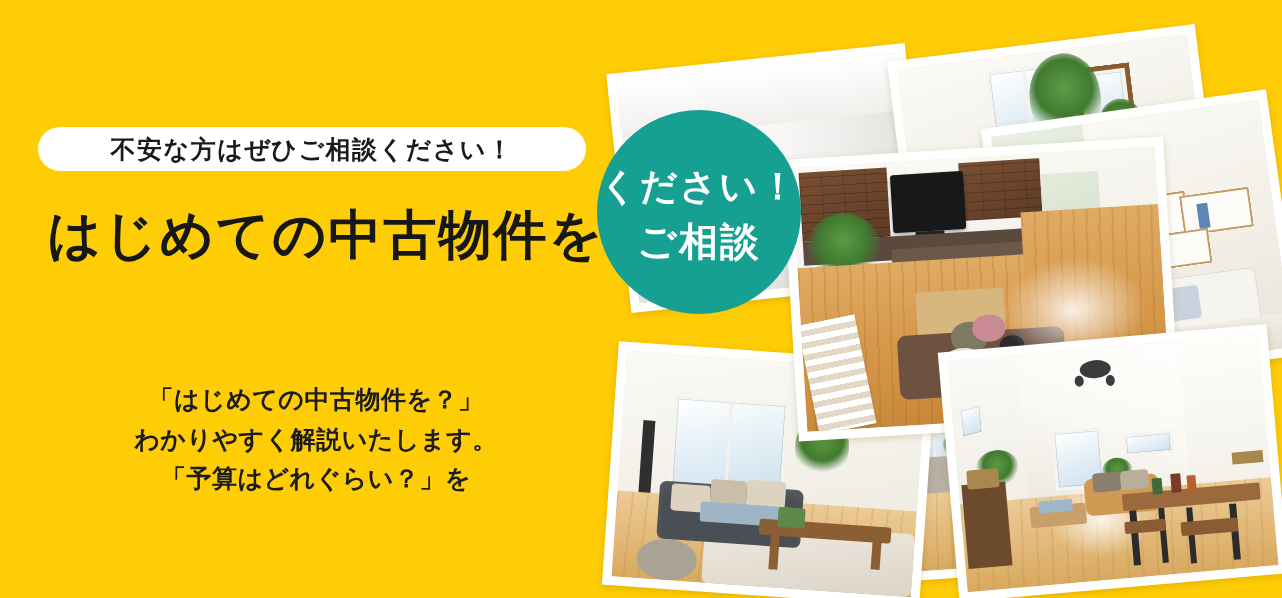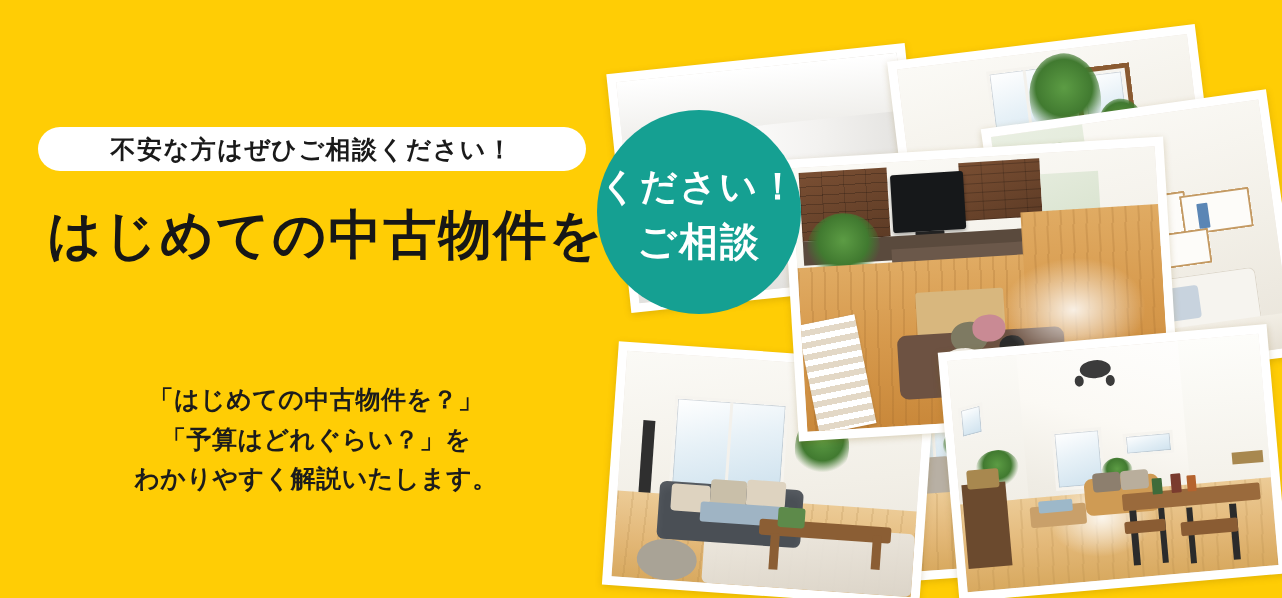--- a/index.html
+++ b/index.html
@@ -351,19 +351,19 @@
     <div class="badge">
       <span class="badge-text">不安な方はぜひご相談ください！</span>
     </div>
 
     <div class="headline">
       <div class="headline-line">はじめての中古物件を</div>
     </div>
 
     <div class="subcopy">
       <div class="subcopy-line">「はじめての中古物件を？」</div>
+      <div class="subcopy-line">わかりやすく解説いたします。</div>
       <div class="subcopy-line">「予算はどれぐらい？」を</div>
-      <div class="subcopy-line">わかりやすく解説いたします。</div>
     </div>
 
   </div>
 
 </div>
 
 </body></html>

